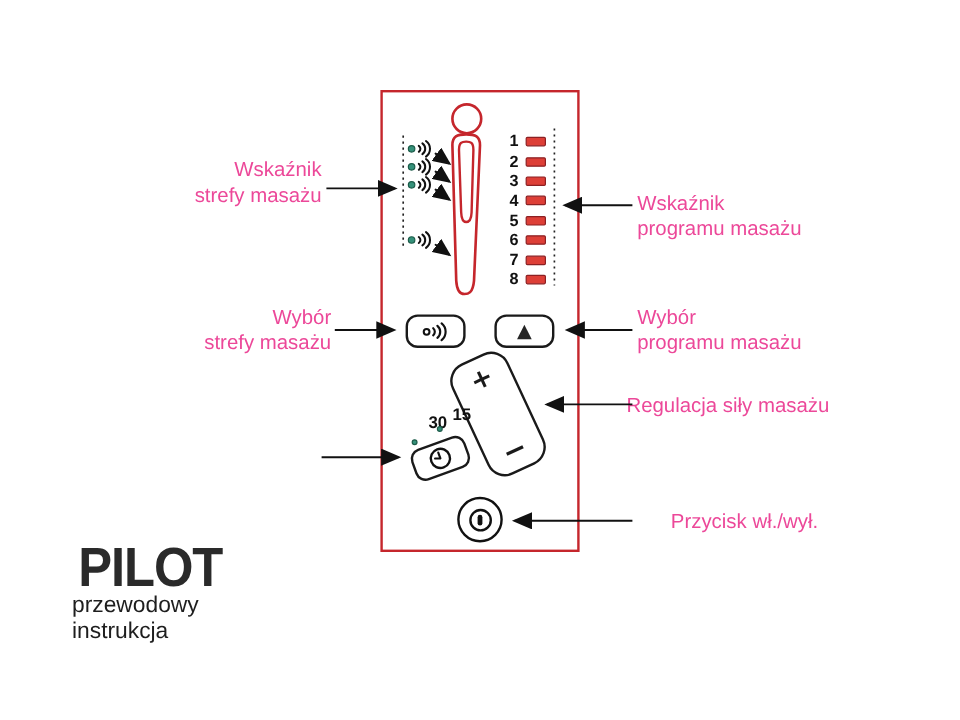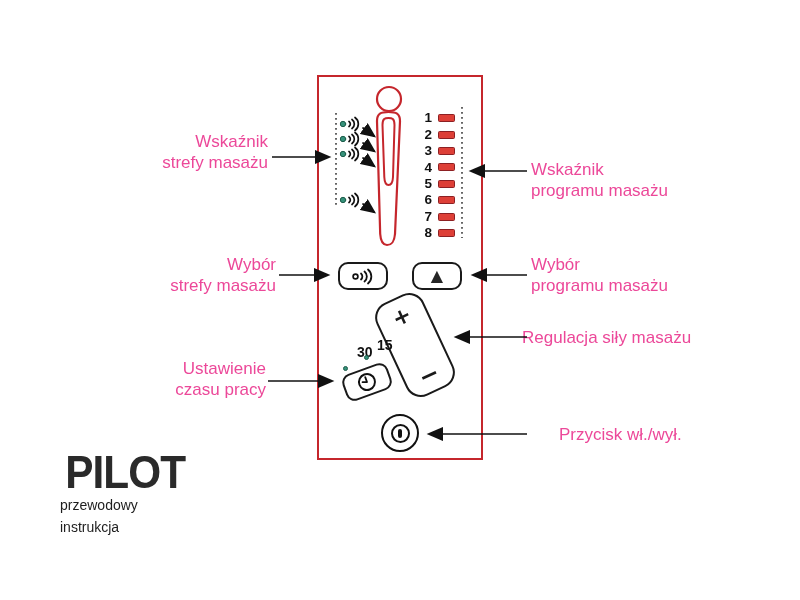--- a/index.html
+++ b/index.html
@@ -76,21 +76,21 @@
   .co-prog-sel{left:531px;top:254px;width:220px;}
   .co-intensity{left:502px;top:327px;width:240px;margin-left:20px;}
   .co-timer{left:86px;top:358px;width:180px;}
   .co-power{left:559px;top:424px;width:220px;}
   
   .footer{position:absolute;left:60px;top:450px;width:170px;text-align:left;}
   .footer .title{
     display:inline-block;font-size:46px;font-weight:800;letter-spacing:-1px;
     color:#2a2a2a;line-height:44px;transform:scaleX(0.92);
   }
-  .footer .sub{font-size:14px;line-height:22px;color:#1e1e1e;}
+  .footer .sub{font-size:19px;line-height:22px;color:#1e1e1e;}
   
   .arrows-overlay{position:absolute;left:0;top:0;z-index:6;pointer-events:none;}
 </style>
 </head>
 <body>
 
 <div class="stage">
 
   <div class="panel">
 
@@ -225,24 +225,20 @@
 
   <div class="callout co-prog-sel">
     <div>Wybór</div>
     <div>programu masażu</div>
   </div>
 
   <div class="callout co-intensity">
     <div>Regulacja siły masażu</div>
   </div>
 
-  <div class="callout right-align co-timer">
-    <div>Ustawienie</div>
-    <div>czasu pracy</div>
-  </div>
 
   <div class="callout co-power">
     <div>Przycisk wł./wył.</div>
   </div>
 
   <div class="footer">
     <span class="title">PILOT</span>
     <div class="sub">przewodowy</div>
     <div class="sub">instrukcja</div>
   </div>

